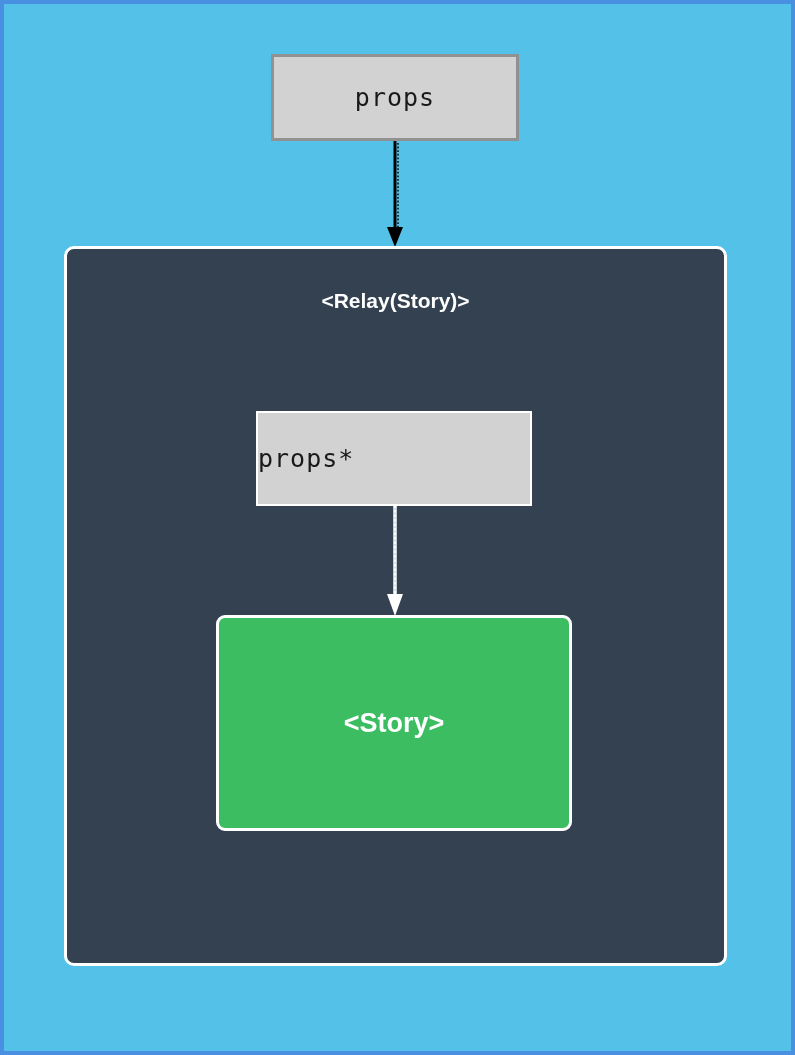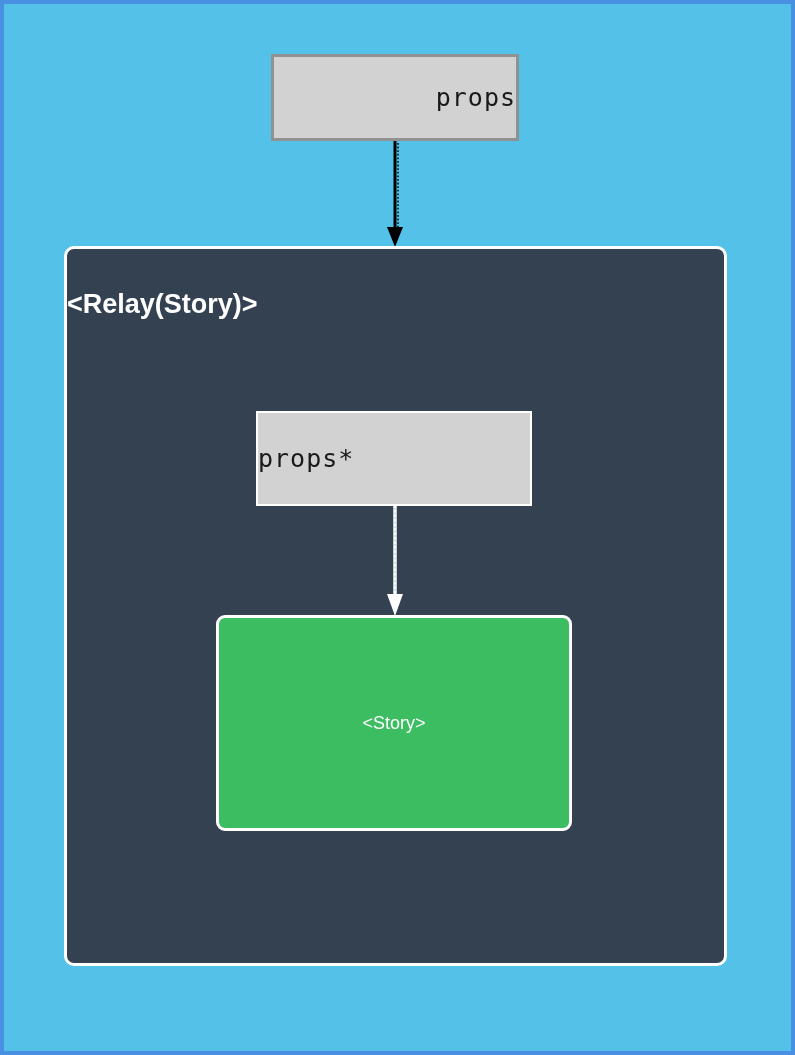--- a/index.html
+++ b/index.html
@@ -27,21 +27,21 @@
     width: 795px; height: 1055px;
     background: var(--page-background);
     border: 4px solid var(--page-border);
   }
   .props-box {
     position: absolute;
     left: 267px; top: 50px;
     width: 248px; height: 87px;
     background: var(--props-box-background);
     border: 3px solid var(--props-box-border);
-    display: flex; align-items: center; justify-content: flex-end;
+    display: flex; align-items: center; justify-content: center;
   }
   .mono-label {
     font-family: "DejaVu Sans Mono", "Liberation Mono", monospace;
     font-size: 25px;
     color: var(--label-text);
     letter-spacing: 1px;
   }
   .arrow { position: absolute; display: block; }
   .arrow-top  { left: 382px; top: 137px; }
   .relay-panel {
@@ -49,22 +49,22 @@
     left: 60px; top: 242px;
     width: 663px; height: 720px;
     background: var(--relay-panel-background);
     border: 3px solid var(--relay-panel-border);
     border-radius: 10px;
   }
   .relay-title {
     position: absolute;
     left: 0; top: 40px;
     width: 100%;
-    text-align: left;
-    font-size: 27px;
+    text-align: center;
+    font-size: 21px;
     font-weight: bold;
     color: var(--title-text);
   }
   .props-star-box {
     position: absolute;
     left: 189px; top: 162px;
     width: 276px; height: 95px;
     background: var(--props-box-background);
     border: 2px solid var(--relay-panel-border);
     display: flex; align-items: center; justify-content: flex-start;
@@ -73,22 +73,22 @@
   .story-box {
     position: absolute;
     left: 149px; top: 366px;
     width: 356px; height: 216px;
     background: var(--story-box-background);
     border: 3px solid var(--story-box-border);
     border-radius: 9px;
     display: flex; align-items: center; justify-content: center;
   }
   .story-label {
-    font-size: 18px;
-    font-weight: normal;
+    font-size: 27px;
+    font-weight: bold;
     color: var(--title-text);
   }
 </style>
 </head>
 <body>
 
 <div class="frame">
 
   <div class="props-box">
     <span class="mono-label">props</span>

